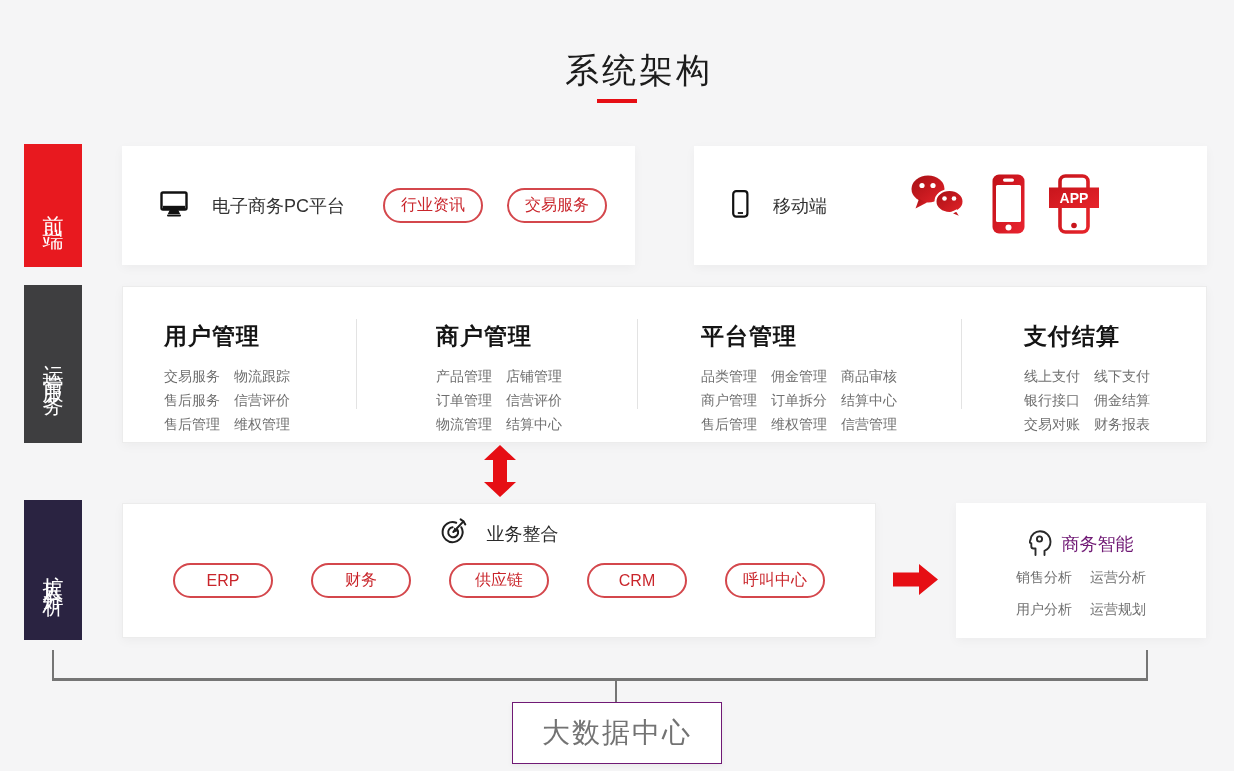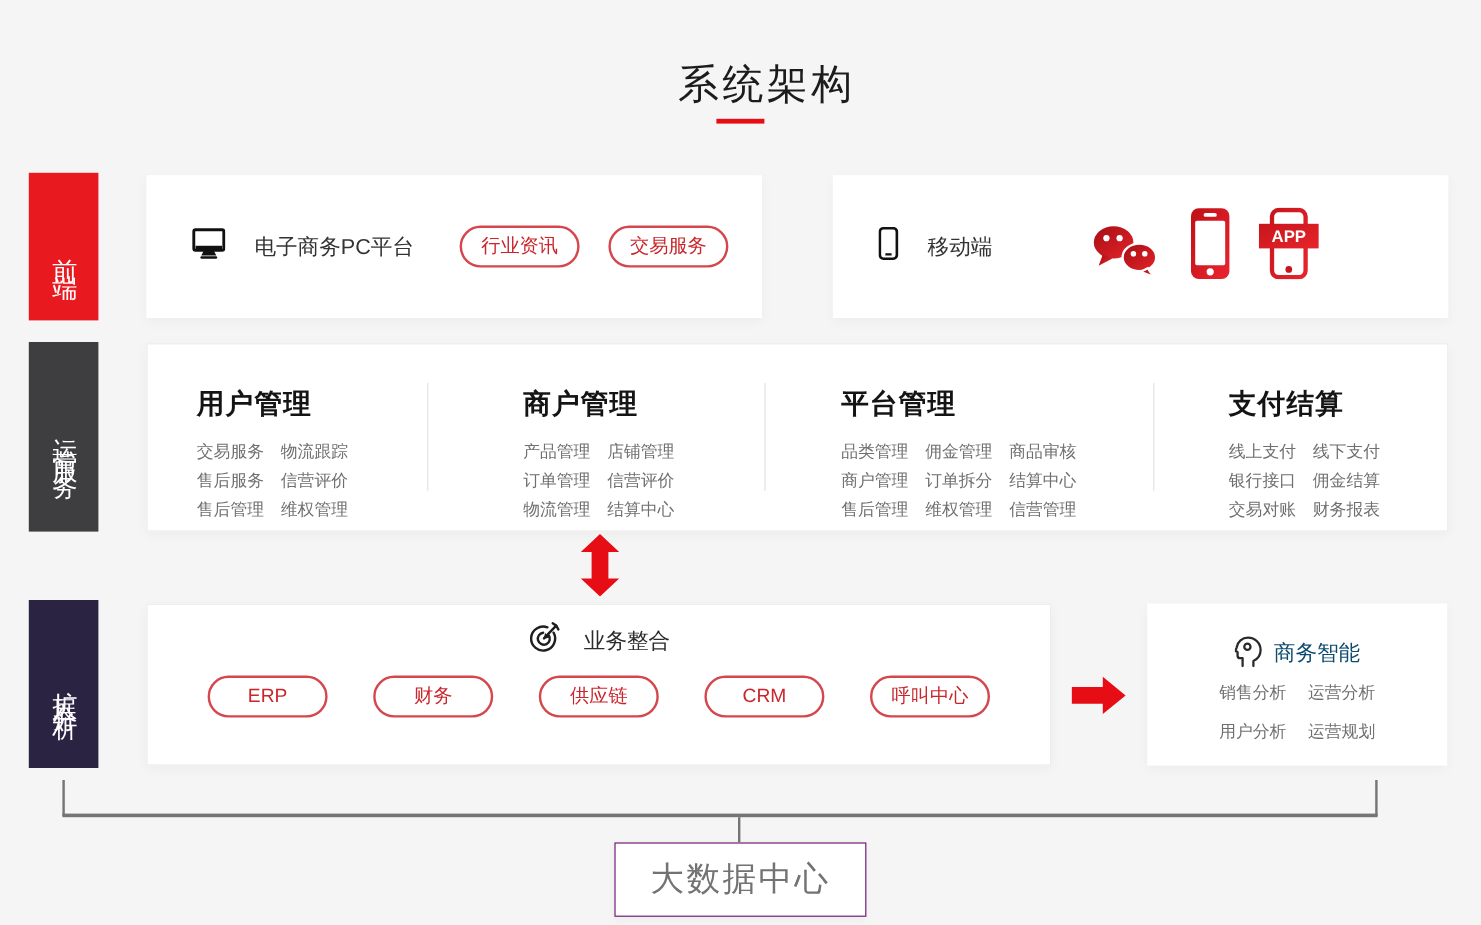--- a/index.html
+++ b/index.html
@@ -24,42 +24,42 @@
   #pc-card{left:122px;top:146px;width:513px;height:119px;display:flex;align-items:center;padding-left:38px;}
   #mobile-card{left:694px;top:146px;width:513px;height:119px;display:flex;align-items:center;
                padding-left:38px;padding-right:108px;}
   .card-title{font-size:18px;color:#333;margin-left:24px;white-space:nowrap;}
 
   .pill{display:inline-flex;align-items:center;justify-content:center;min-width:100px;height:35px;
         border:2px solid #d4474c;border-radius:19px;color:#c9252b;font-size:16px;background:#fff;
         box-sizing:border-box;padding:0 12px;white-space:nowrap;cursor:pointer;}
   .pc-pills{display:flex;gap:24px;margin-left:38px;}
 
-  .channel-icons{display:flex;align-items:flex-end;gap:24px;margin-left:auto;}
+  .channel-icons{display:flex;align-items:flex-start;gap:24px;margin-left:auto;}
 
   
   #ops-card{left:122px;top:286px;width:1085px;height:157px;border:1px solid #ececec;}
   .ops-col{position:absolute;top:30px;}
   .ops-col h3{margin:4px 0 12px;font-size:23px;color:#141414;font-weight:bold;letter-spacing:1px;}
   .orow{display:flex;gap:14px;font-size:14px;color:#6f6f6f;line-height:24px;white-space:nowrap;}
   .vdiv{position:absolute;top:32px;height:90px;width:1px;background:#e3e3e3;}
 
   
   .abs{position:absolute;}
 
   
   #integration-card{left:122px;top:503px;width:754px;height:135px;border:1px solid #ececec;}
   .int-header{position:absolute;top:14px;left:0;width:100%;display:flex;align-items:center;
               justify-content:center;gap:20px;font-size:18px;color:#2b2b2b;}
   .int-pills{position:absolute;top:59px;left:0;width:100%;display:flex;justify-content:center;gap:38px;}
 
   
   #bi-card{left:956px;top:503px;width:250px;height:135px;}
   .bi-header{position:absolute;top:24px;left:0;width:100%;display:flex;align-items:center;
-             justify-content:center;gap:10px;font-size:18px;color:#0c4a6e;}
+             justify-content:center;gap:10px;font-size:18px;color:#701a75;}
   .bi-row{position:absolute;left:0;width:100%;display:flex;justify-content:center;gap:18px;
           font-size:14px;color:#6f6f6f;white-space:nowrap;}
   #bi-row-0{top:66px;text-align:center;} #bi-row-1{top:98px;}
 
   
   .bracket{position:absolute;background:#757575;}
   #bl-left{left:52px;top:650px;width:2px;height:30px;}
   #bl-right{left:1146px;top:650px;width:2px;height:30px;}
   #bl-h{left:52px;top:678px;width:1096px;height:3px;}
   #bl-center{left:615px;top:681px;width:2px;height:21px;}

